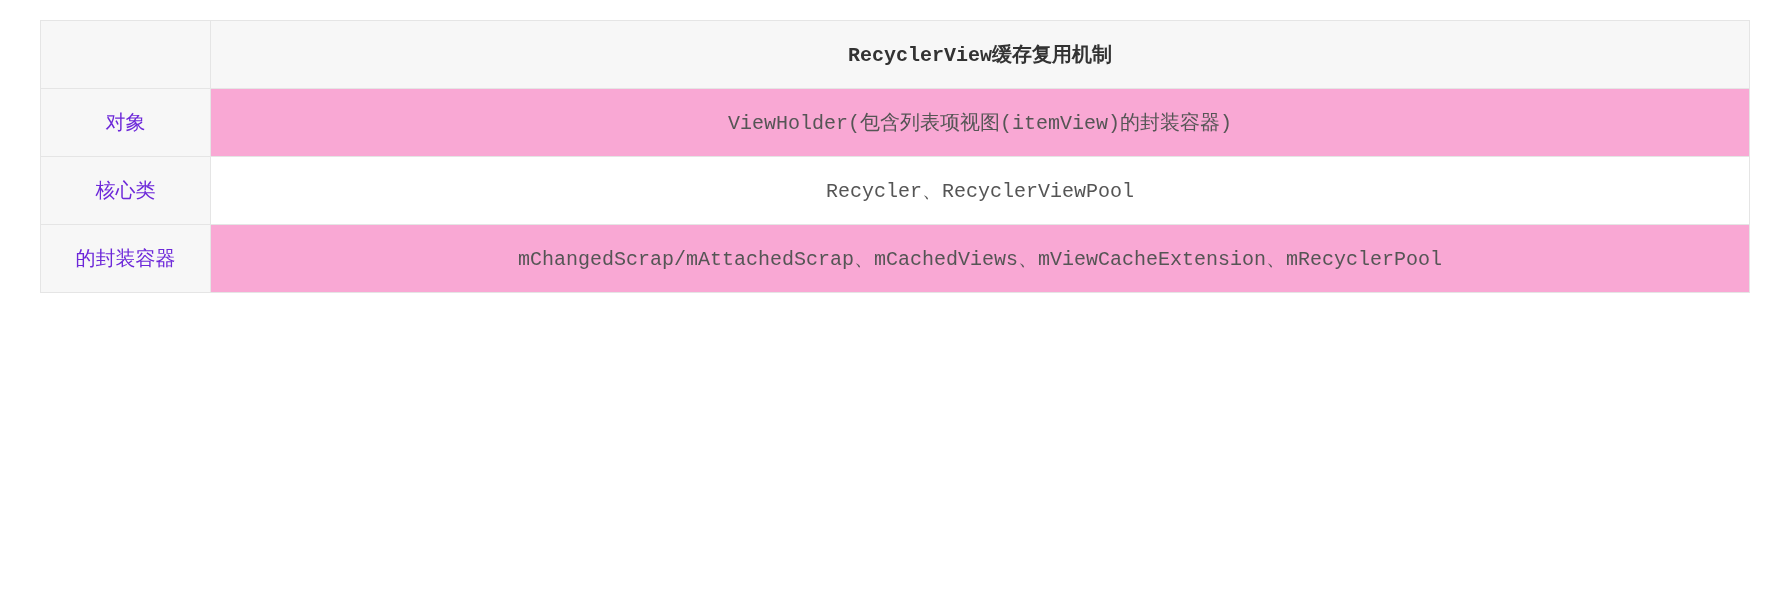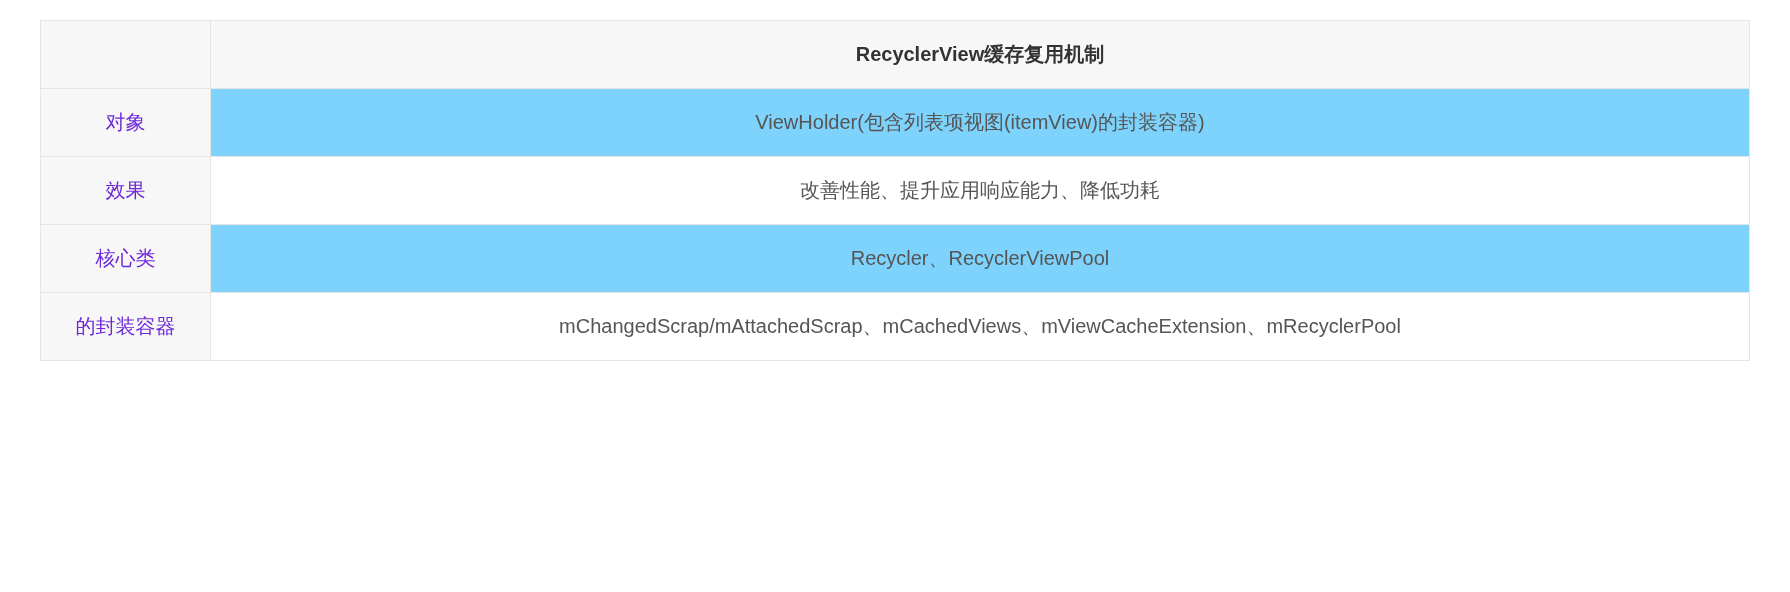--- a/index.html
+++ b/index.html
@@ -1,18 +1,19 @@
 <!DOCTYPE html>
 <html><head>
   <meta charset="utf-8">
   <style>
     * {
       margin: 0;
       padding: 0;
       box-sizing: border-box;
+      font-family: Liberation Mono, monospace;
     }
     body {
       font-family: -apple-system, BlinkMacSystemFont, "Segoe UI", "PingFang SC", "Hiragino Sans GB", "Microsoft YaHei", sans-serif;
       background: #ffffff;
       padding: 20px 40px;
     }
     table {
       width: 100%;
       border-collapse: collapse;
       border: 1px solid #e5e5e5;
@@ -31,21 +32,21 @@
     }
     th.empty-header {
       background-color: #f7f7f7;
     }
     td.label-cell {
       background-color: #f7f7f7;
       width: 170px;
       color: #6d28d9;
     }
     td.value-cell {
-      background-color: #7dd3fc;
+      background-color: #f9a8d4;
       color: #555555;
     }
     tr:nth-child(even) td.value-cell {
       background-color: #ffffff;
     }
   </style>
 </head>
 <body>
 
 <table>
@@ -54,24 +55,20 @@
       <th class="empty-header"></th>
       <th>RecyclerView缓存复用机制</th>
     </tr>
   </thead>
   <tbody>
     <tr>
       <td class="label-cell">对象</td>
       <td class="value-cell">ViewHolder(包含列表项视图(itemView)的封装容器)</td>
     </tr>
     <tr>
-      <td class="label-cell">效果</td>
-      <td class="value-cell">改善性能、提升应用响应能力、降低功耗</td>
-    </tr>
-    <tr>
       <td class="label-cell">核心类</td>
       <td class="value-cell">Recycler、RecyclerViewPool</td>
     </tr>
     <tr>
       <td class="label-cell">的封装容器</td>
       <td class="value-cell">mChangedScrap/mAttachedScrap、mCachedViews、mViewCacheExtension、mRecyclerPool</td>
     </tr>
   </tbody>
 </table>
 

